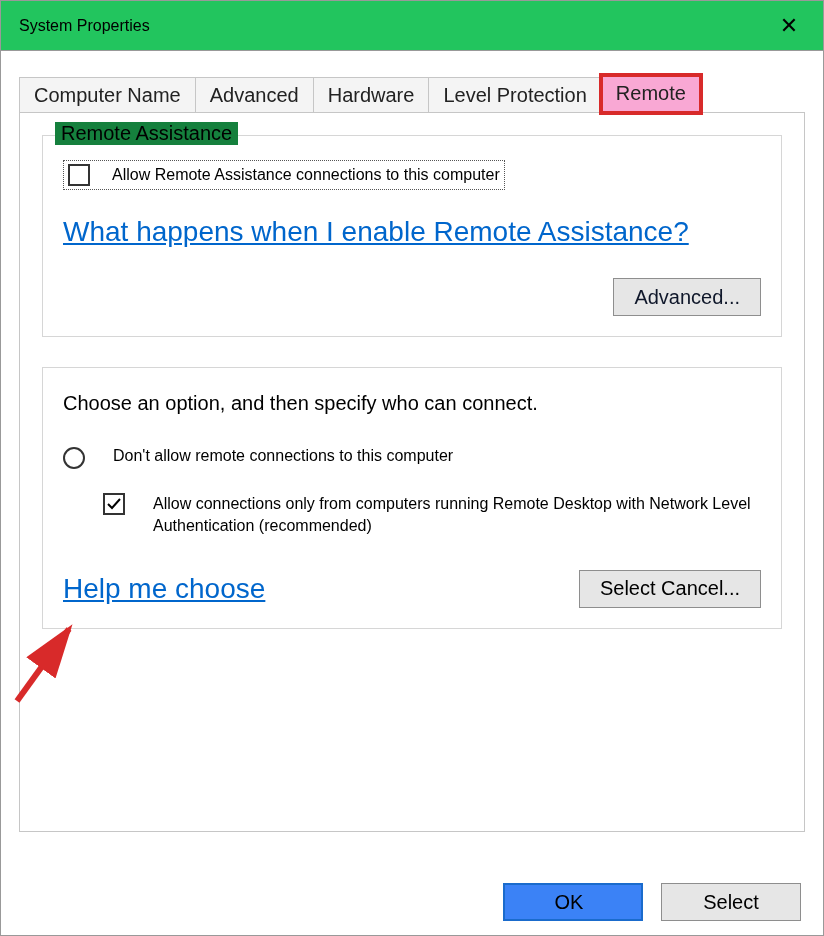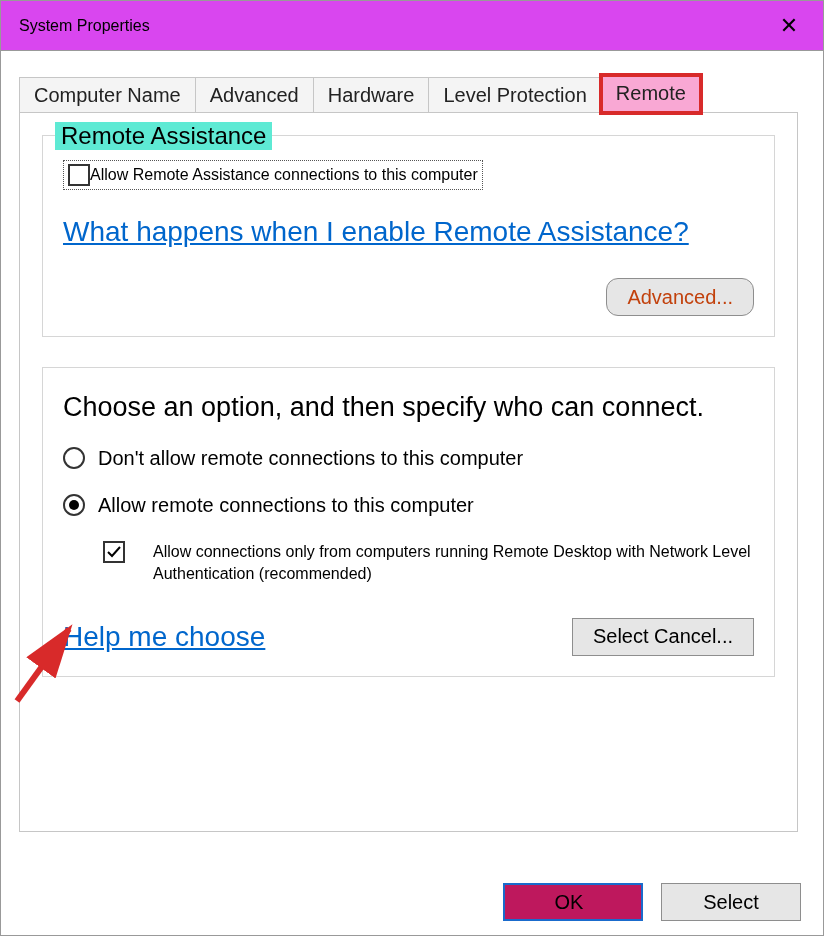--- a/index.html
+++ b/index.html
@@ -7,35 +7,35 @@
     margin: 0;
     font-family: "Segoe UI", Tahoma, sans-serif;
     background: #fff;
     width: 824px;
     height: 936px;
     border: 1px solid #999;
     position: relative;
   }
   .titlebar {
     height: 50px;
-    background: #d946ef;
+    background: #22c55e;
     border-bottom: 1px solid #999;
     display: flex;
     align-items: center;
     padding: 0 14px 0 18px;
     justify-content: space-between;
   }
   .close-btn {
     font-size: 22px;
     width: 40px; height: 40px;
     display:flex; align-items:center; justify-content:center;
     cursor: pointer;
   }
   .client {
-    padding: 18px 25px 12px 18px;
+    padding: 18px 18px 12px 18px;
   }
   
   .tabs {
     display: flex;
     align-items: flex-end;
     height: 44px;
     position: relative;
     margin-bottom: -1px;
   }
   .tab {
@@ -70,30 +70,30 @@
   .fieldset {
     border: 1px solid #d6d6d6;
     padding: 24px 20px 20px 20px;
     position: relative;
     margin-bottom: 30px;
   }
   .fieldset-legend {
     position: absolute;
     top: -14px;
     left: 12px;
-    background: #5eead4;
+    background: #15803d;
     padding: 0 6px;
-    font-size: 24px;
+    font-size: 20px;
   }
   .focus-rect {
     border: 1px dotted #555;
     padding: 3px 4px;
     display: inline-flex;
     align-items:center;
-    gap:0;
+    gap:22px;
   }
   .cb {
     width: 22px; height: 22px;
     border: 2px solid #333;
     display:inline-flex;
     align-items:center; justify-content:center;
     font-size:16px;
   }
   .radio {
     width:22px; height:22px;
@@ -116,51 +116,50 @@
     height: 38px;
     border: 1px solid #8e8e8e;
     background: #e6e6e6;
     font-size: 20px;
     display:inline-flex;
     align-items:center; justify-content:center;
     cursor: pointer;
     padding: 0 20px;
   }
   .btn.disabled {
-    color: #c2410c;
+    color: #0f172a;
     cursor: default;
-    border-radius: 12px;
   }
   .btn-row-right {
     display:flex; justify-content:flex-end;
     margin-top: 18px;
   }
-  .rd-text { font-size:27px; margin-bottom: 24px; }
+  .rd-text { font-size:20px; margin-bottom: 32px; }
   .radio-row {
-    display:flex; align-items:flex-start; gap:13px;
-    font-size:20px; margin-bottom: 24px;
+    display:flex; align-items:flex-start; gap:28px;
+    font-size:16px; margin-bottom: 24px;
   }
   .sub-check {
     display:flex; align-items:flex-start; gap:28px;
     font-size:16px; margin-left: 40px; margin-bottom: 32px;
     line-height: 1.4;
   }
   .bottom-row {
     display:flex; justify-content:space-between; align-items:center;
   }
   .dialog-buttons {
     position:absolute;
     bottom: 14px;
     right: 22px;
     display:flex;
     gap: 18px;
   }
   .btn.primary {
     border: 2px solid #1a6bcc;
-    background:#be185d;
+    background:#3b82f6;
     padding-left:12px;
   }
   
   .red-arrow {
     position:absolute;
     left: 6px;
     top: 610px;
     pointer-events:none;
   }
 </style>
@@ -205,26 +204,20 @@
 
     <div class="fieldset">
 
       <div class="rd-text">Choose an option, and then specify who can connect.</div>
 
       <div class="radio-row">
         <span class="radio"></span>
         <span>Don't allow remote connections to this computer</span>
       </div>
 
-      <div class="radio-row">
-        <span class="radio">
-            <span class="dot"></span>
-          </span>
-        <span>Allow remote connections to this computer</span>
-      </div>
 
       <div class="sub-check">
         <span class="cb">
           <svg width="16" height="16" viewBox="0 0 16 16">
               <path d="M2 8 L6 12 L14 3" stroke="#000" stroke-width="2" fill="none"></path>
             </svg>
         </span>
         <span style="max-width:600px;">Allow connections only from computers running Remote Desktop with Network Level Authentication (recommended)</span>
       </div>
 

